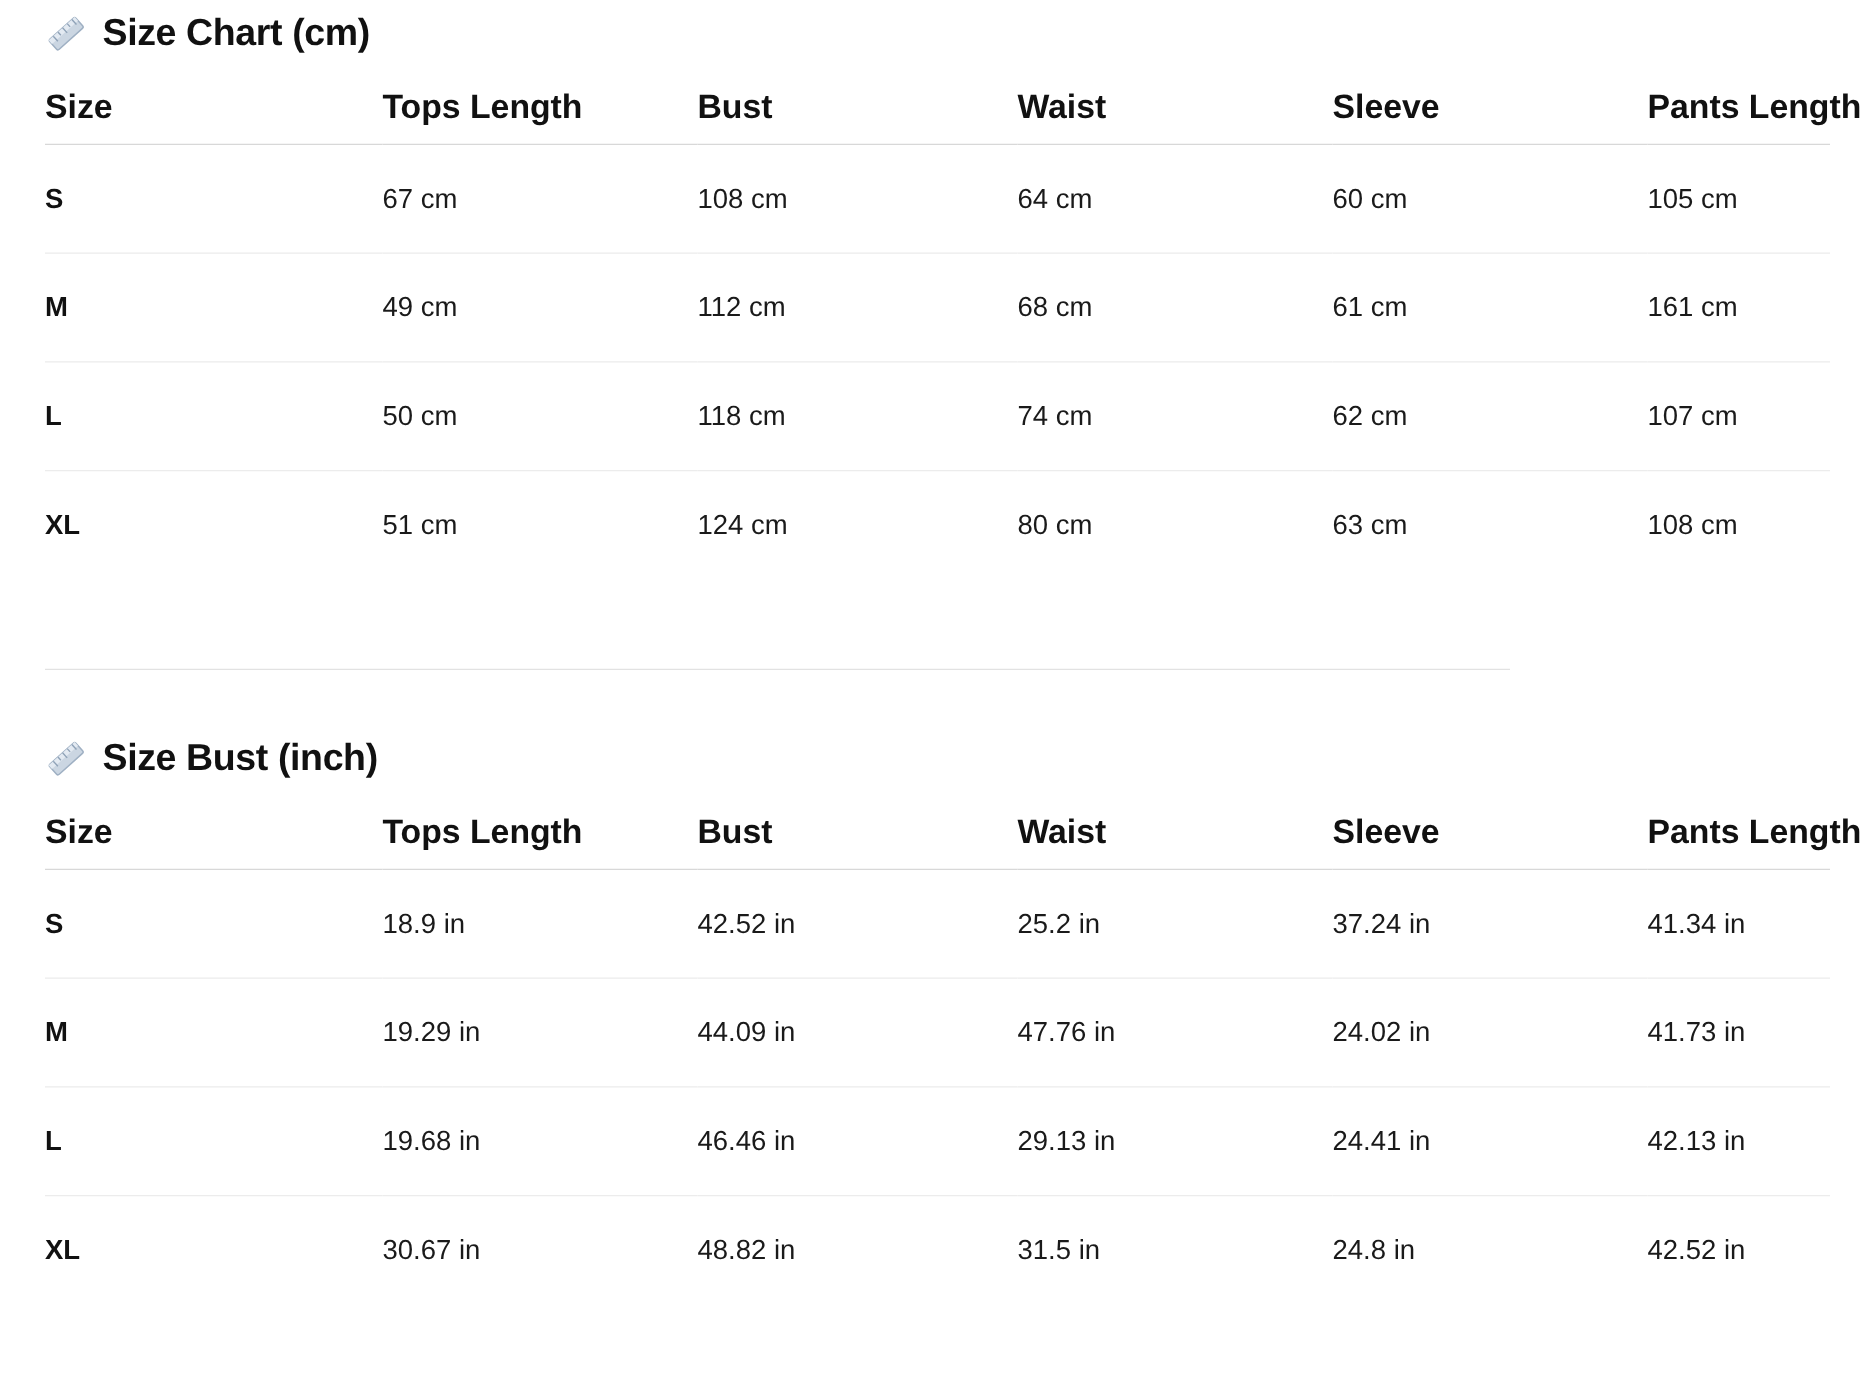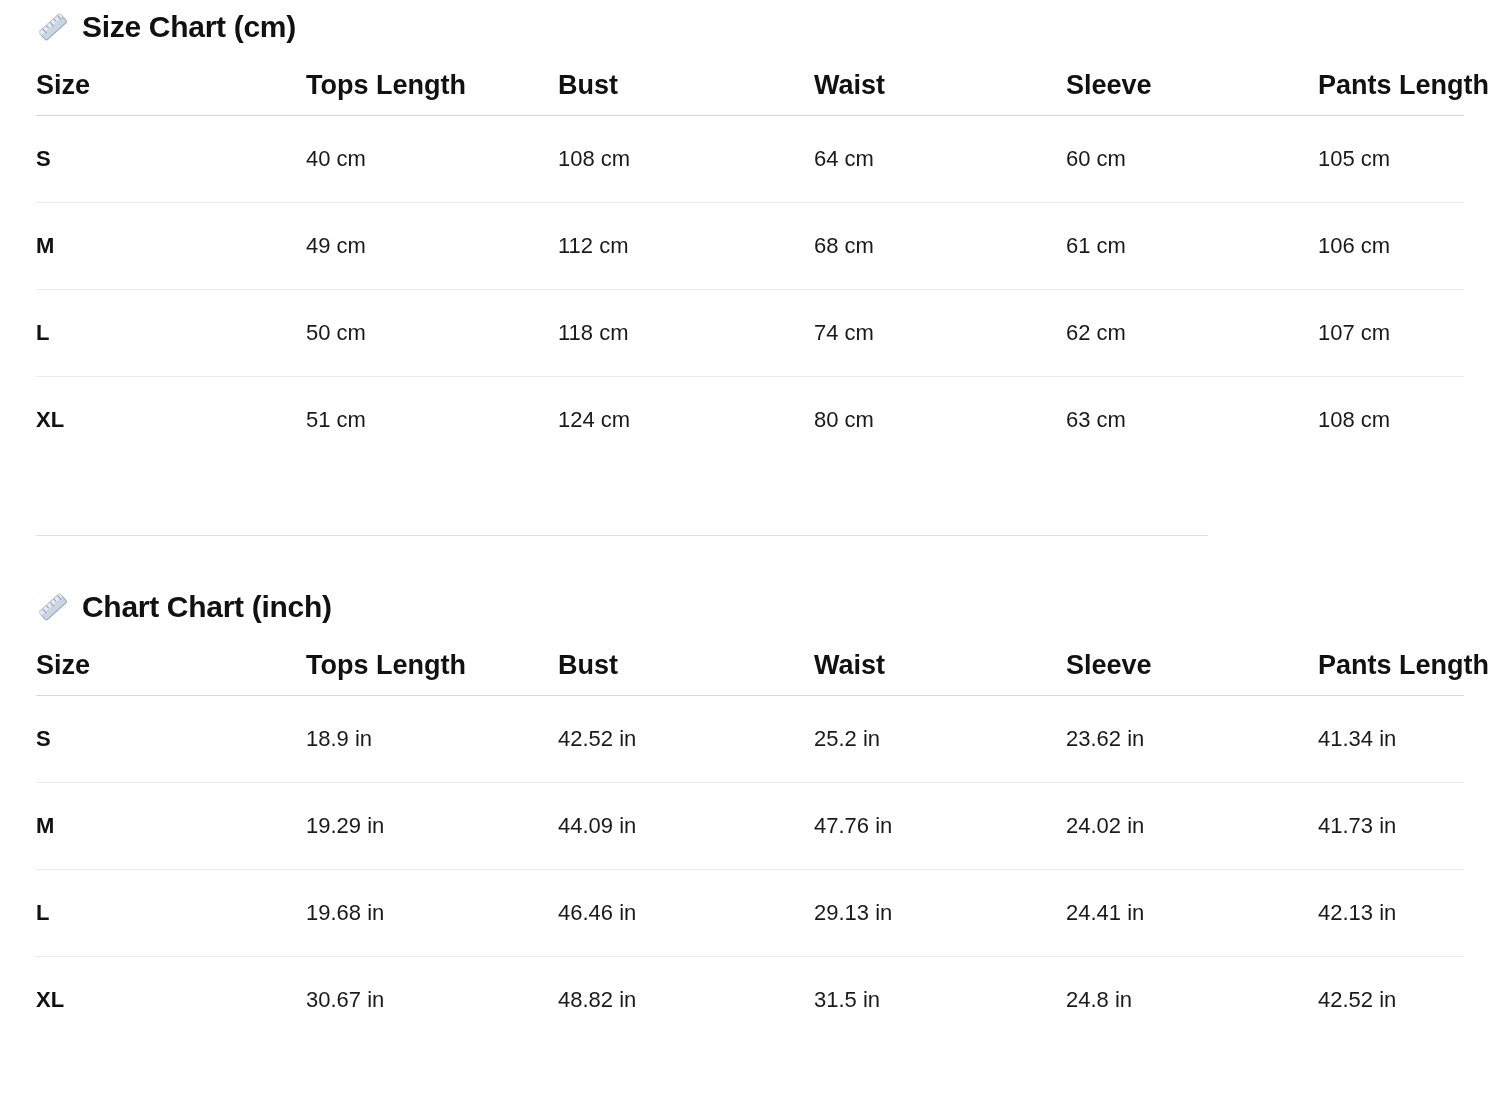--- a/index.html
+++ b/index.html
@@ -125,33 +125,33 @@
           <th>Tops Length</th>
           <th>Bust</th>
           <th>Waist</th>
           <th>Sleeve</th>
           <th>Pants Length</th>
         </tr>
       </thead>
       <tbody>
         <tr>
           <td class="size-cell">S</td>
-          <td>40 cm</td>
+          <td>67 cm</td>
           <td>108 cm</td>
           <td>64 cm</td>
           <td>60 cm</td>
           <td>105 cm</td>
         </tr>
         <tr>
           <td class="size-cell">M</td>
           <td>49 cm</td>
           <td>112 cm</td>
           <td>68 cm</td>
           <td>61 cm</td>
-          <td>106 cm</td>
+          <td>161 cm</td>
         </tr>
         <tr>
           <td class="size-cell">L</td>
           <td>50 cm</td>
           <td>118 cm</td>
           <td>74 cm</td>
           <td>62 cm</td>
           <td>107 cm</td>
         </tr>
         <tr>
@@ -177,21 +177,21 @@
             <rect x="3" y="11.5" width="28" height="11" rx="1.5" fill="#cbd6e2" stroke="#9fb0c3" stroke-width="1.2"></rect>
             <rect x="3" y="11.5" width="28" height="4" fill="#e3eaf2"></rect>
             <line x1="8" y1="11.5" x2="8" y2="17" stroke="#8fa2b7" stroke-width="1.1"></line>
             <line x1="13" y1="11.5" x2="13" y2="15" stroke="#8fa2b7" stroke-width="1.1"></line>
             <line x1="18" y1="11.5" x2="18" y2="17" stroke="#8fa2b7" stroke-width="1.1"></line>
             <line x1="23" y1="11.5" x2="23" y2="15" stroke="#8fa2b7" stroke-width="1.1"></line>
             <line x1="28" y1="11.5" x2="28" y2="17" stroke="#8fa2b7" stroke-width="1.1"></line>
           </g>
         </svg>
       </span>
-      <span>Chart Chart (inch)</span>
+      <span>Size Bust (inch)</span>
     </div>
 
     <table class="size-table">
       <colgroup>
         <col class="c0">
           <col class="c1">
           <col class="c2">
           <col class="c3">
           <col class="c4">
           <col class="c5">
@@ -205,21 +205,21 @@
           <th>Sleeve</th>
           <th>Pants Length</th>
         </tr>
       </thead>
       <tbody>
         <tr>
           <td class="size-cell">S</td>
           <td>18.9 in</td>
           <td>42.52 in</td>
           <td>25.2 in</td>
-          <td>23.62 in</td>
+          <td>37.24 in</td>
           <td>41.34 in</td>
         </tr>
         <tr>
           <td class="size-cell">M</td>
           <td>19.29 in</td>
           <td>44.09 in</td>
           <td>47.76 in</td>
           <td>24.02 in</td>
           <td>41.73 in</td>
         </tr>

